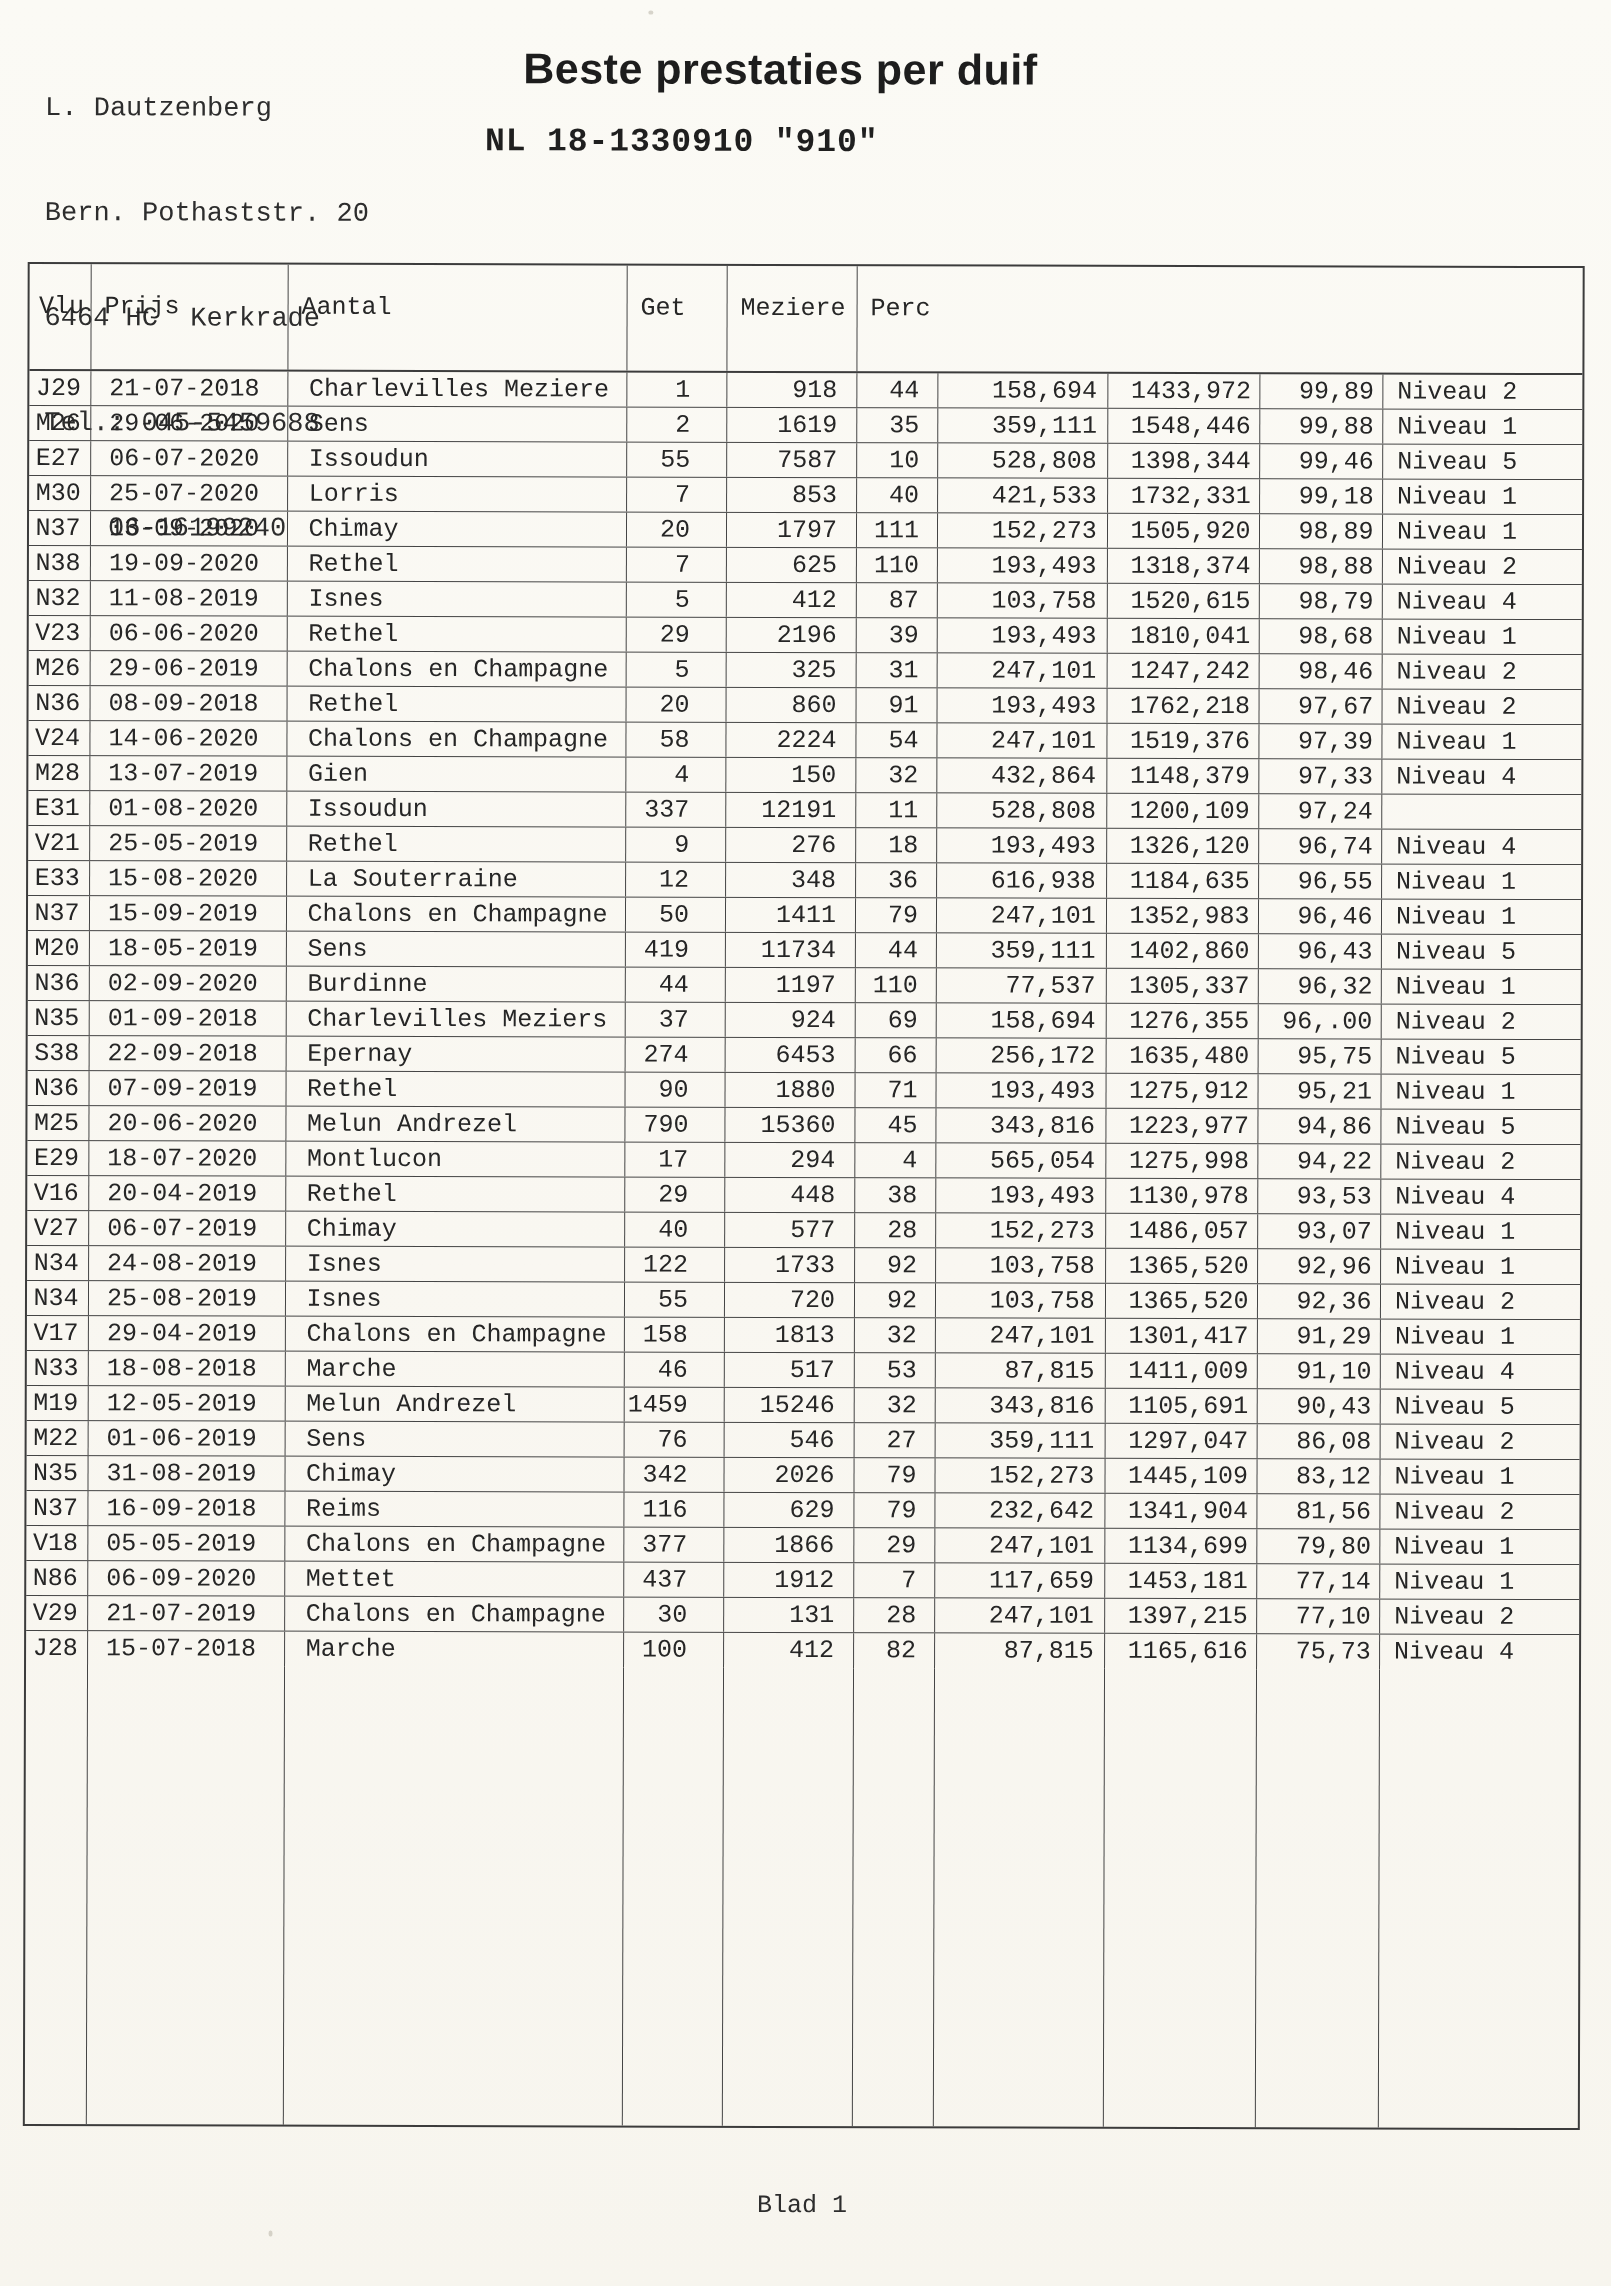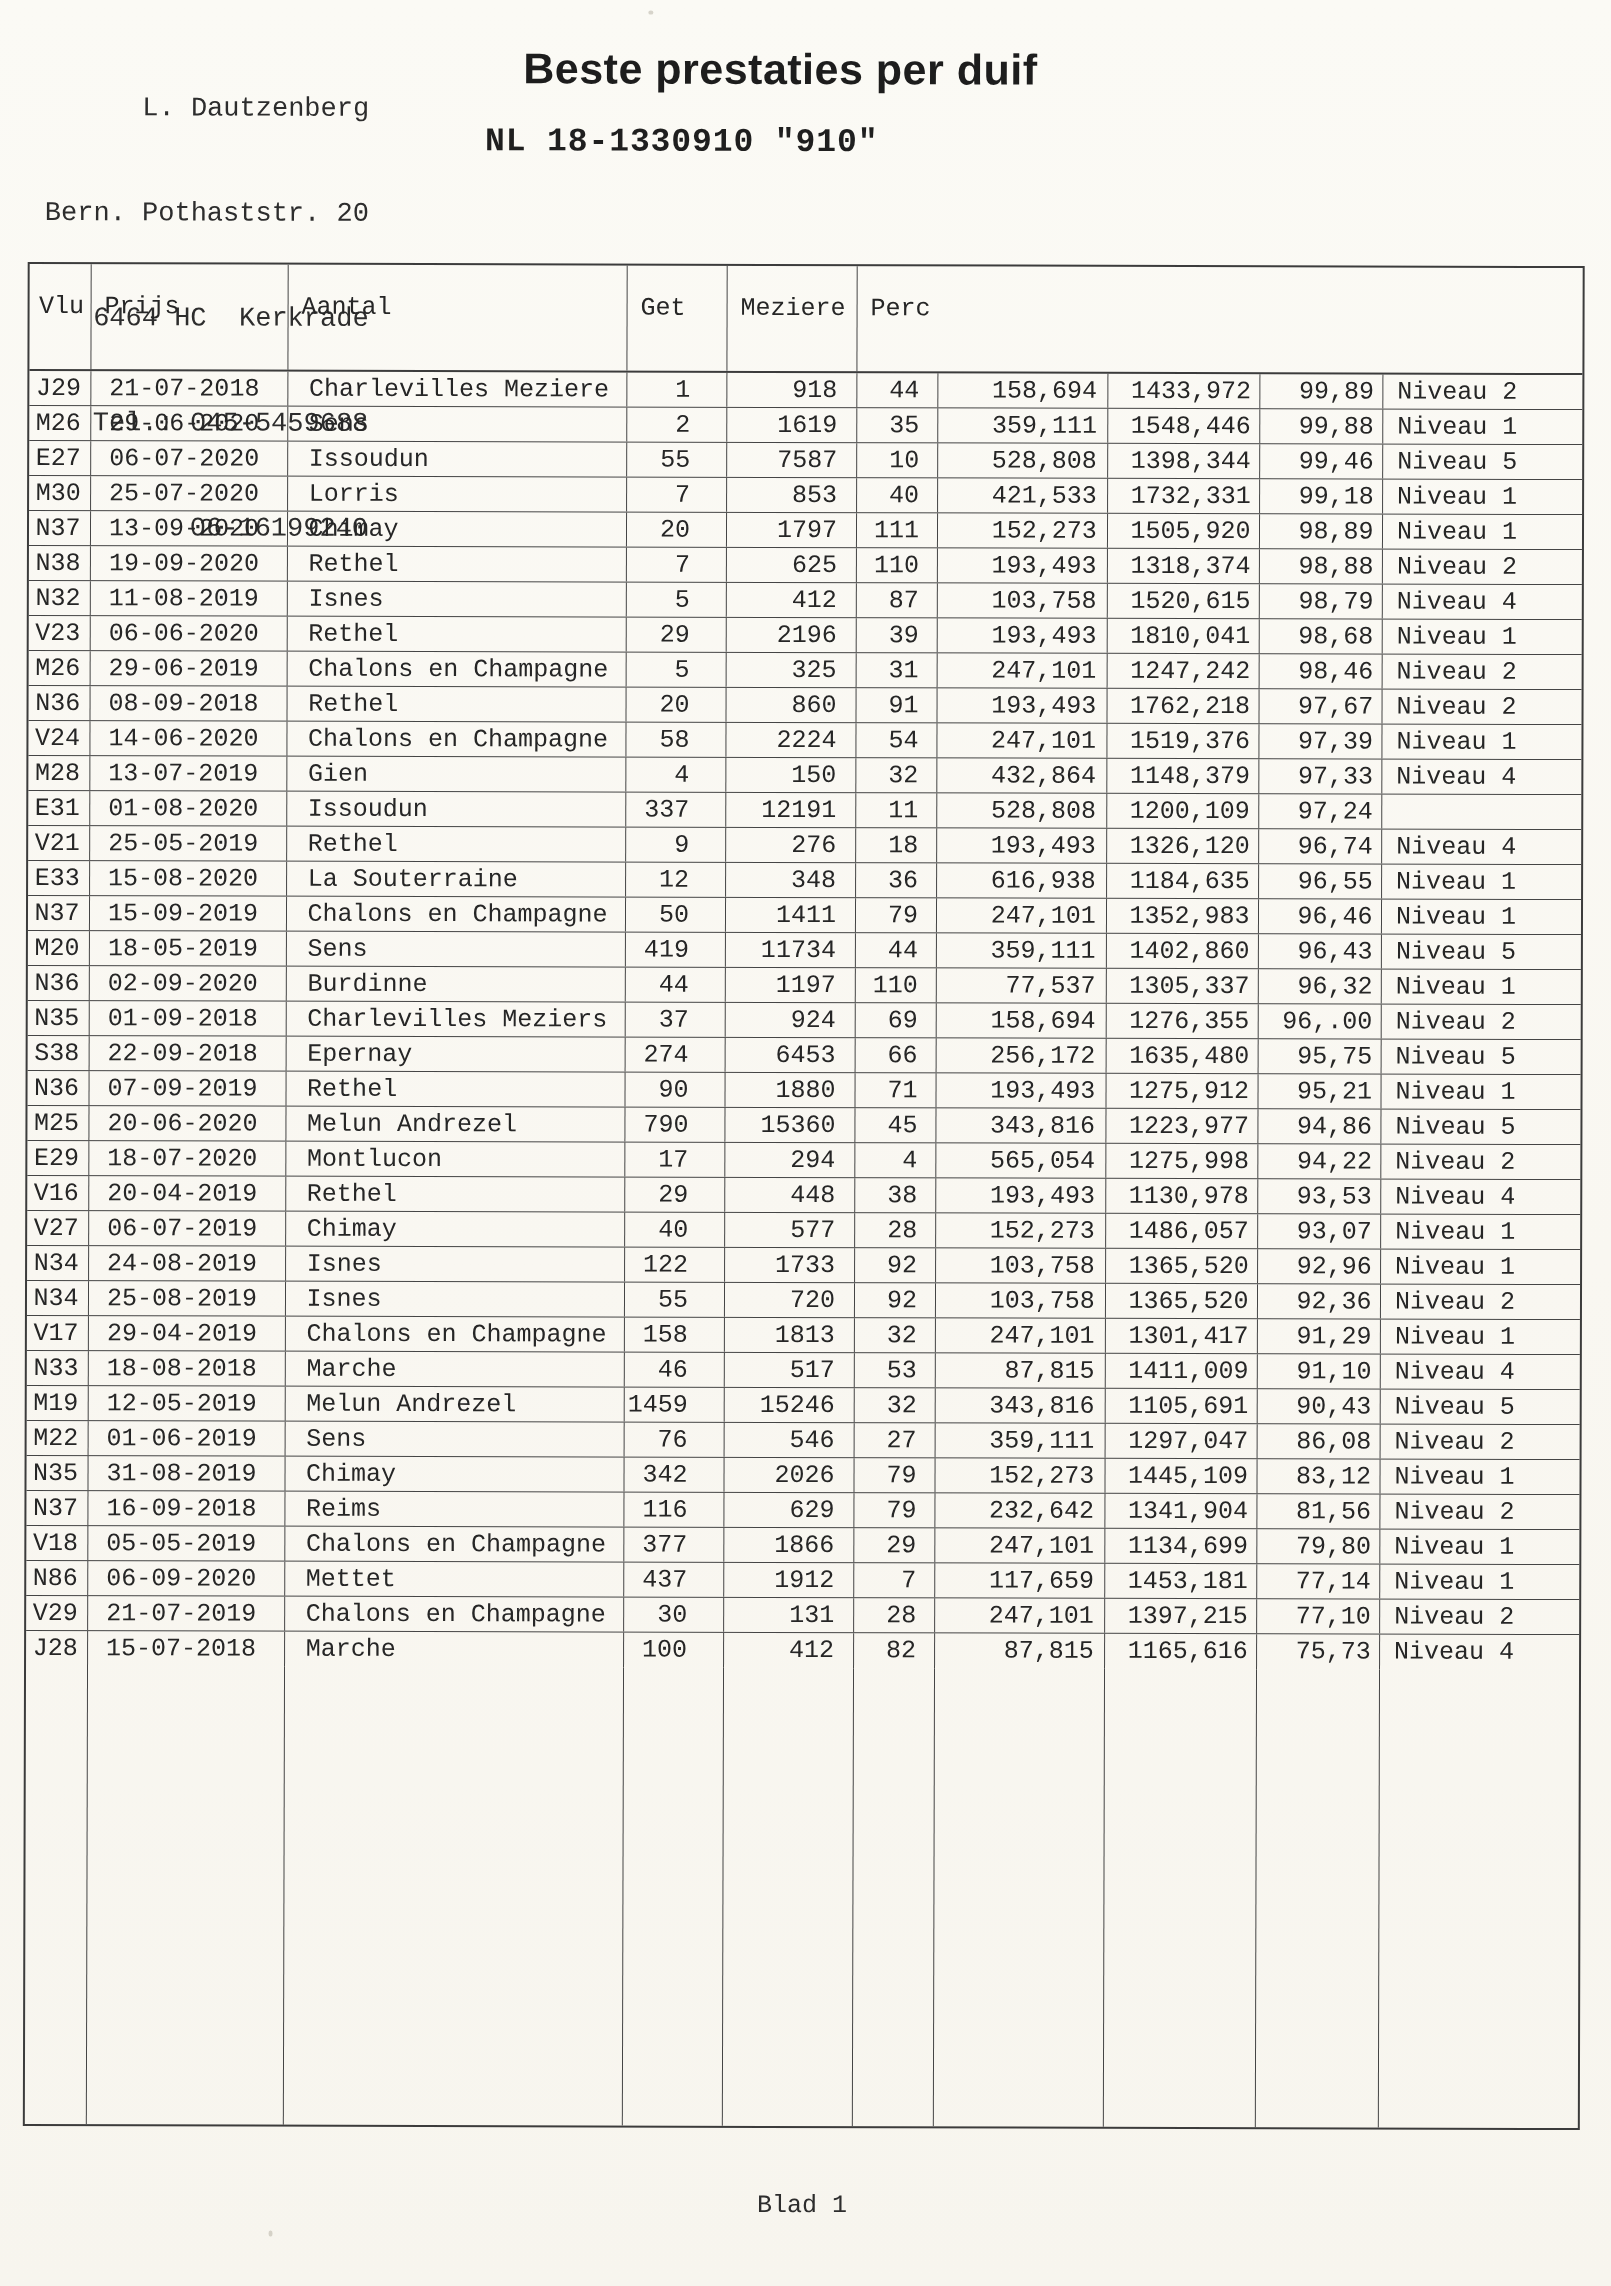--- a/index.html
+++ b/index.html
@@ -8,21 +8,21 @@
     width:1611px; height:2286px;
     background:linear-gradient(180deg,#fbfaf5 0%, #f9f7f1 55%, #f7f5ee 100%);
     overflow:hidden;
     font-family:"Liberation Mono","DejaVu Sans Mono",monospace;
     color:#262626;
   }
   .sheet { position:absolute; inset:0; transform:rotate(0.15deg); transform-origin:50% 40%; }
 
   
   .owner { position:absolute; left:43px; top:22.5px; font-size:27px; line-height:35px; color:#2d2d2d; white-space:pre; }
-  .owner .line { display:block;text-align:right; }
+  .owner .line { display:block; }
   .owner .line:last-child { padding-left:64px; }
 
   
   .title {
     position:absolute; left:521px; top:45px; margin:0;
     font-family:"Liberation Sans","DejaVu Sans",sans-serif;
     font-weight:700; font-size:43px; letter-spacing:0.5px; color:#1d1d1d;
   }
   .ring {
     position:absolute; left:483px; top:124px;

